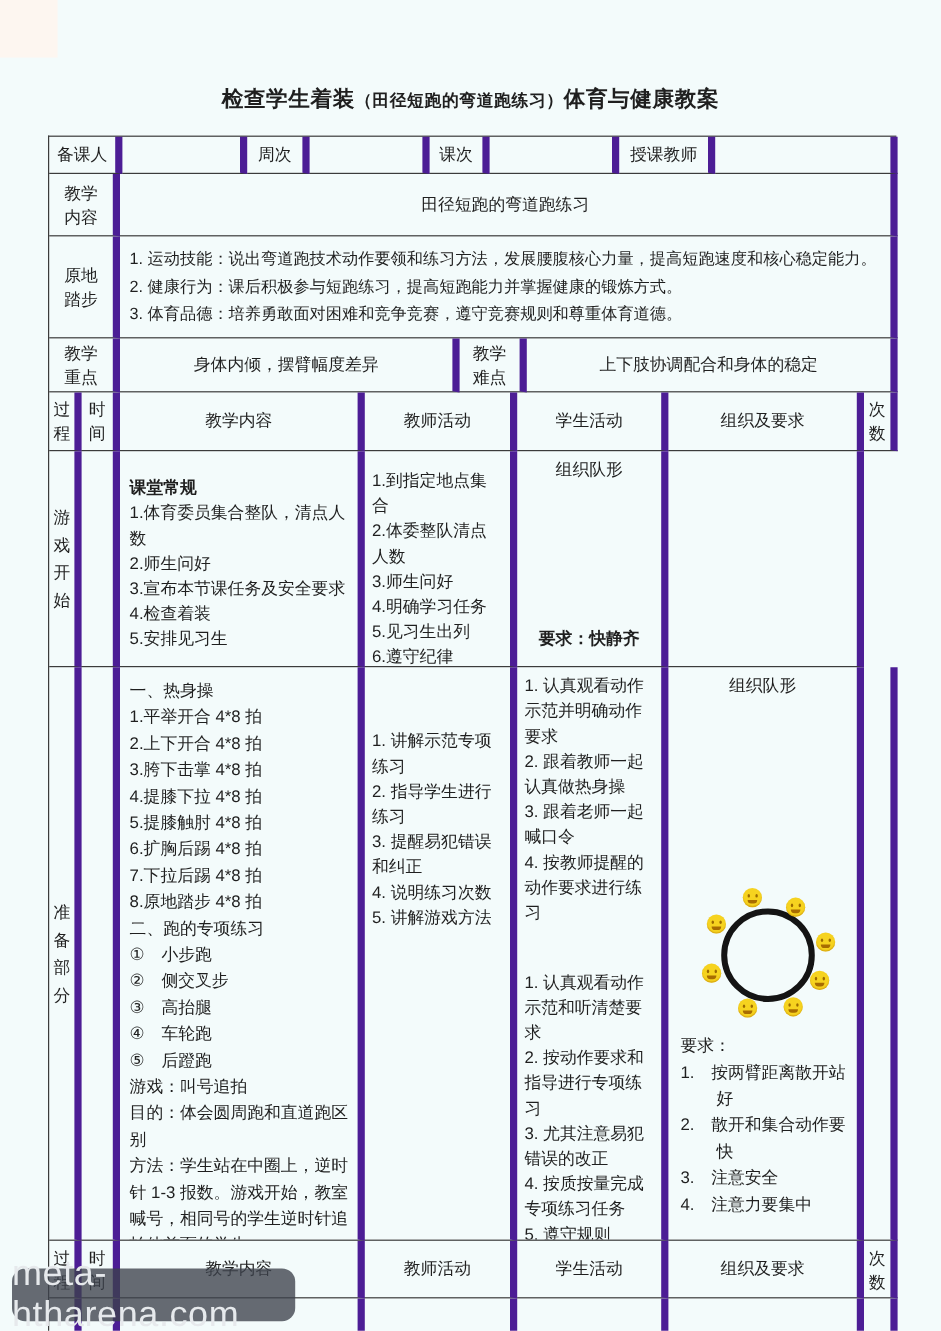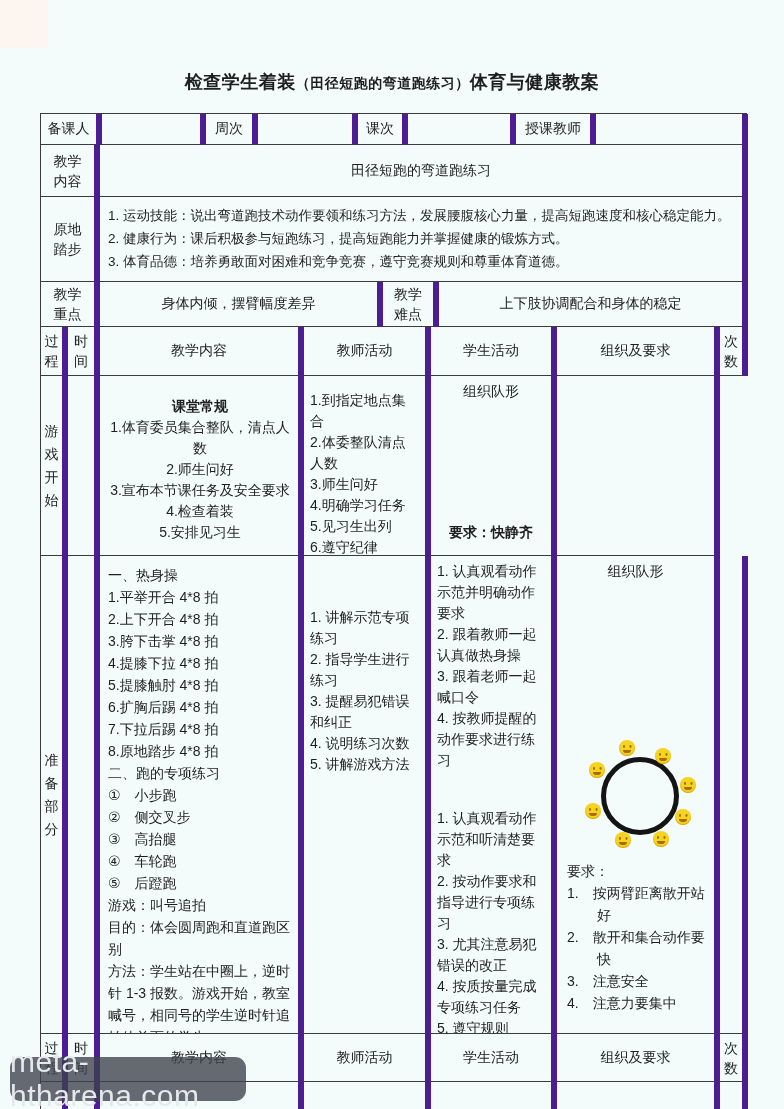--- a/index.html
+++ b/index.html
@@ -36,21 +36,21 @@
   .r-obj{grid-template-columns:59px 648px; height:85px;}
   .r-kd{grid-template-columns:59px 283px 56px 309px; height:45px;}
   .r-main{grid-template-columns:27px 32px 204px 127px 126px 163px 28px;}
   .r-head{height:49px;}
   .r-start{height:180px;}
   .r-prep{height:478px;}
   .r-head2{height:48px;}
   .r-partial{height:44px;}
   .obj-cell{padding:7px 8px; line-height:23px; font-size:13.5px;}
   .cell-body{line-height:21px; padding:5px 6px;}
-  .content-cell{line-height:21px; padding:20px 6px 4px 8px;text-align:center;}
+  .content-cell{line-height:21px; padding:20px 6px 4px 8px;}
   .prep-content{line-height:22px; padding:8px 4px 4px 8px;}
   .student-start{padding-top:14px;}
   .block2-t{margin-top:46px;}
   .block2-s{margin-top:37px;}
   .org-start{display:flex; flex-direction:column; justify-content:space-between;
     text-align:center; padding:7px 4px 13px 4px;}
   .org-prep{padding:7px 0 0 0;}
   .org-title{text-align:center;}
   .diagram{position:relative; height:120px; margin-top:157px;}
   .ring{

